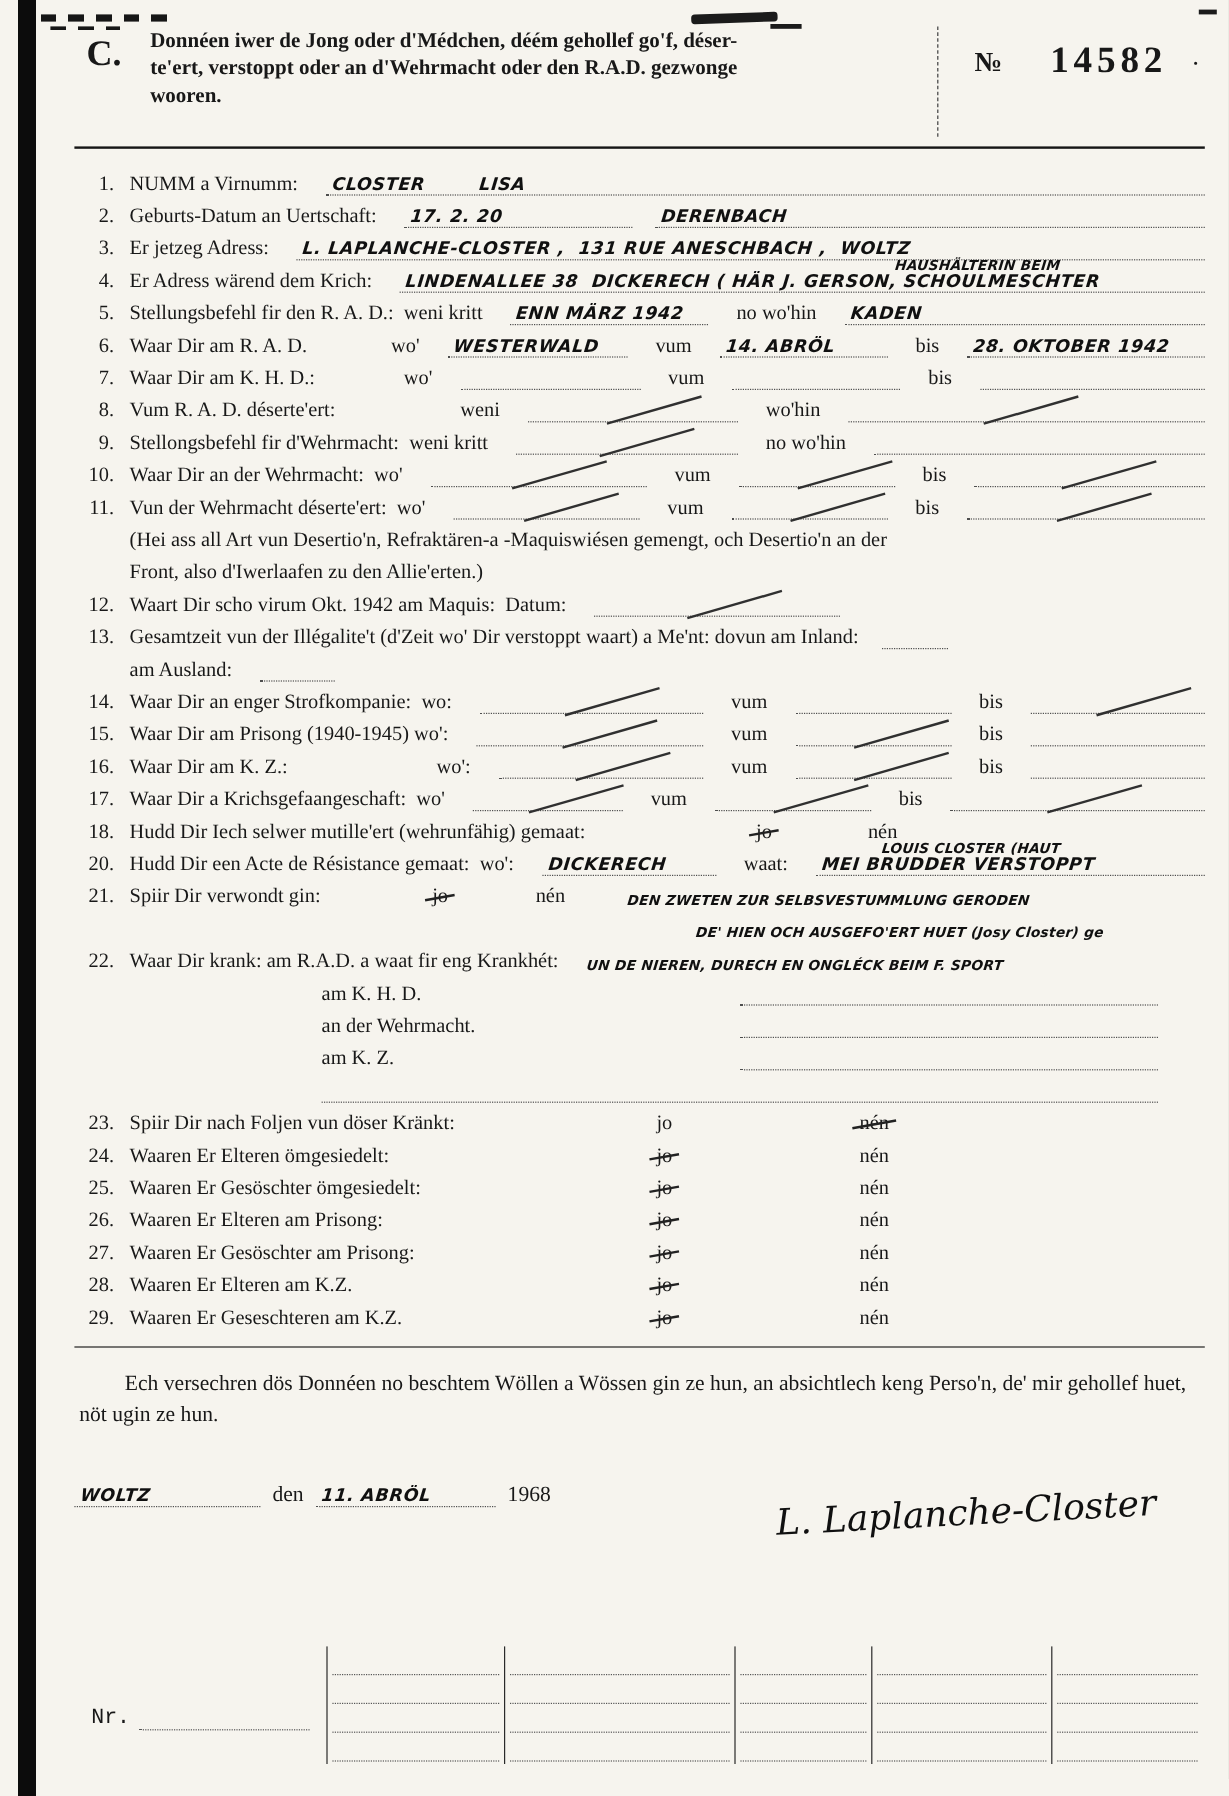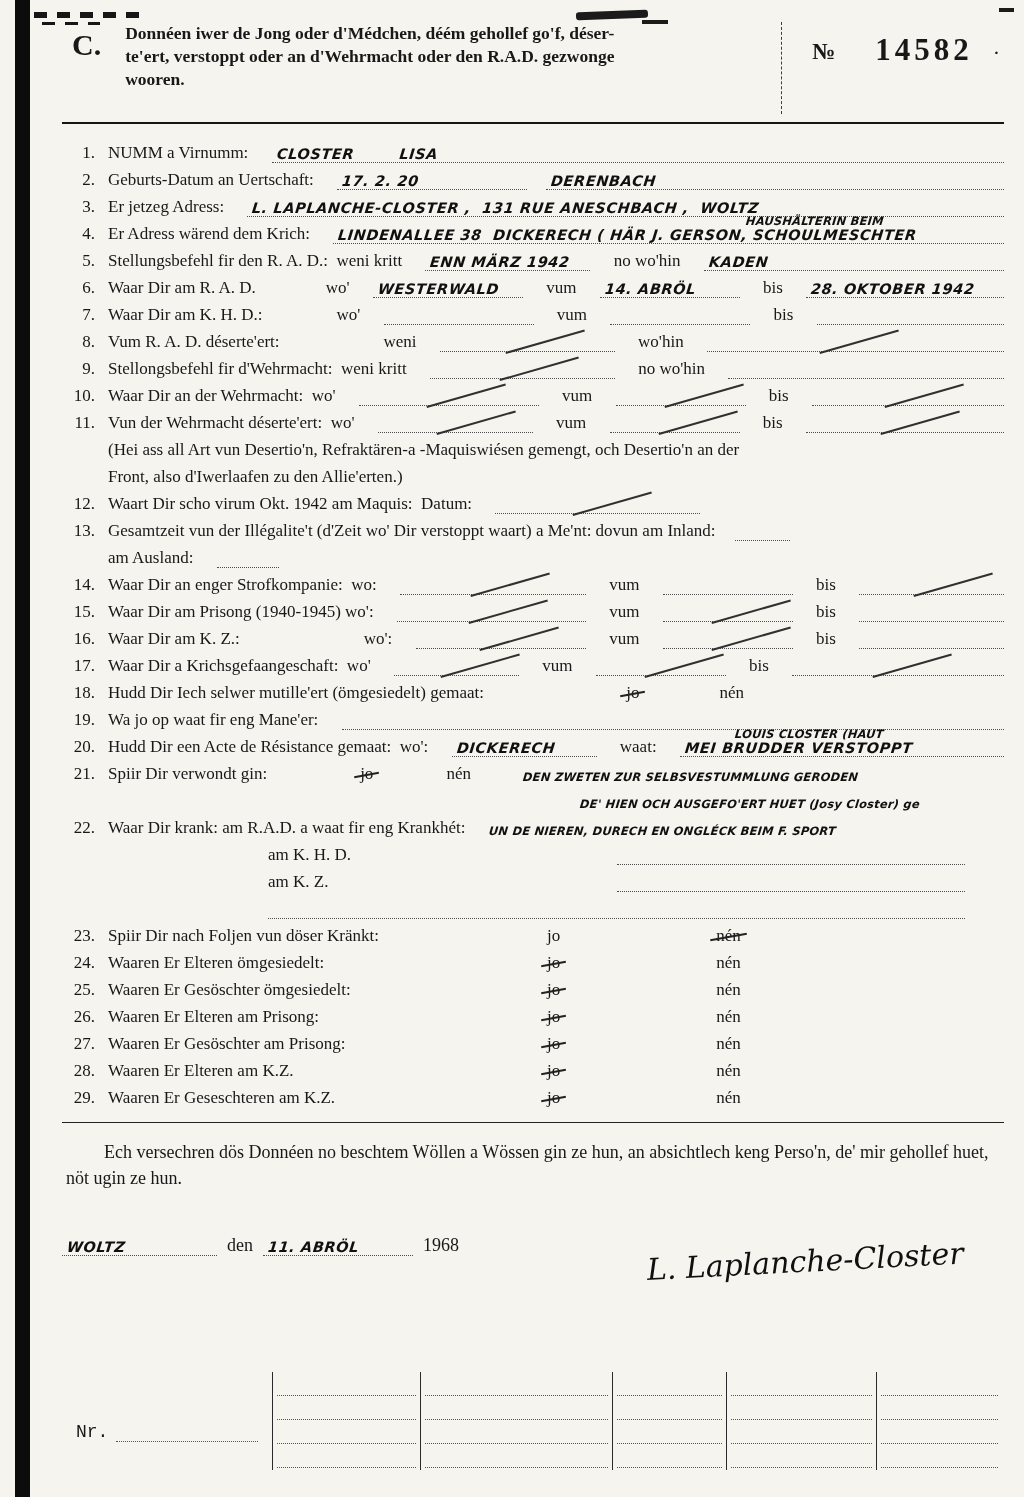--- a/index.html
+++ b/index.html
@@ -335,34 +335,25 @@
               <span class="fill slash" style="width: 130px;"></span>
               <span class="lbl"> bis </span>
               <span class="fill grow slash"></span>
             </span>
           </div>
         </div>
         <div class="item">
           <div class="line">
             <span class="num">18.</span>
             <span class="body">
-              <span class="lbl">Hudd Dir Iech selwer mutille'ert (ömgesiedelt) gemaat: </span>
+              <span class="lbl">Hudd Dir Iech selwer mutille'ert (wehrunfähig) gemaat: </span>
               <span class="gap" style="width: 100px;"></span>
               <span class="choice strike">jo</span>
               <span class="gap" style="width: 42px;"></span>
               <span class="choice">nén</span>
-            </span>
-          </div>
-        </div>
-        <div class="item">
-          <div class="line">
-            <span class="num">19.</span>
-            <span class="body">
-              <span class="lbl">Wa jo op waat fir eng Mane'er: </span>
-              <span class="fill grow"></span>
             </span>
           </div>
         </div>
         <div class="item">
           <div class="line">
             <span class="num">20.</span>
             <span class="body">
               <span class="lbl">Hudd Dir een Acte de Résistance gemaat:  wo': </span>
               <span class="fill" style="width: 145px;">
                 <span class="hw">DICKERECH</span>
@@ -400,20 +391,28 @@
             <span class="num">22.</span>
             <span class="body">
               <span class="lbl">Waar Dir krank: am R.A.D. a waat fir eng Krankhét: </span>
               <span class="hw sm">UN DE NIEREN, DURECH EN ONGLÉCK BEIM F. SPORT</span>
             </span>
           </div>
           <div class="line">
             <span class="num"></span>
             <span class="body" style="padding-left: 160px; align-items: flex-end;">
               <span class="lbl" style="width: 330px; display: inline-block;">am K. H. D.</span>
+              <span class="fill grow"></span>
+              <span class="gap" style="width: 20px;"></span>
+            </span>
+          </div>
+          <div class="line">
+            <span class="num"></span>
+            <span class="body" style="padding-left: 160px;">
+              <span class="lbl" style="width: 330px; display: inline-block;">an der Wehrmacht.</span>
               <span class="fill grow"></span>
               <span class="gap" style="width: 20px;"></span>
             </span>
           </div>
           <div class="line">
             <span class="num"></span>
             <span class="body" style="padding-left: 160px;">
               <span class="lbl" style="width: 330px; display: inline-block;">am K. Z.</span>
               <span class="fill grow"></span>
               <span class="gap" style="width: 20px;"></span>

